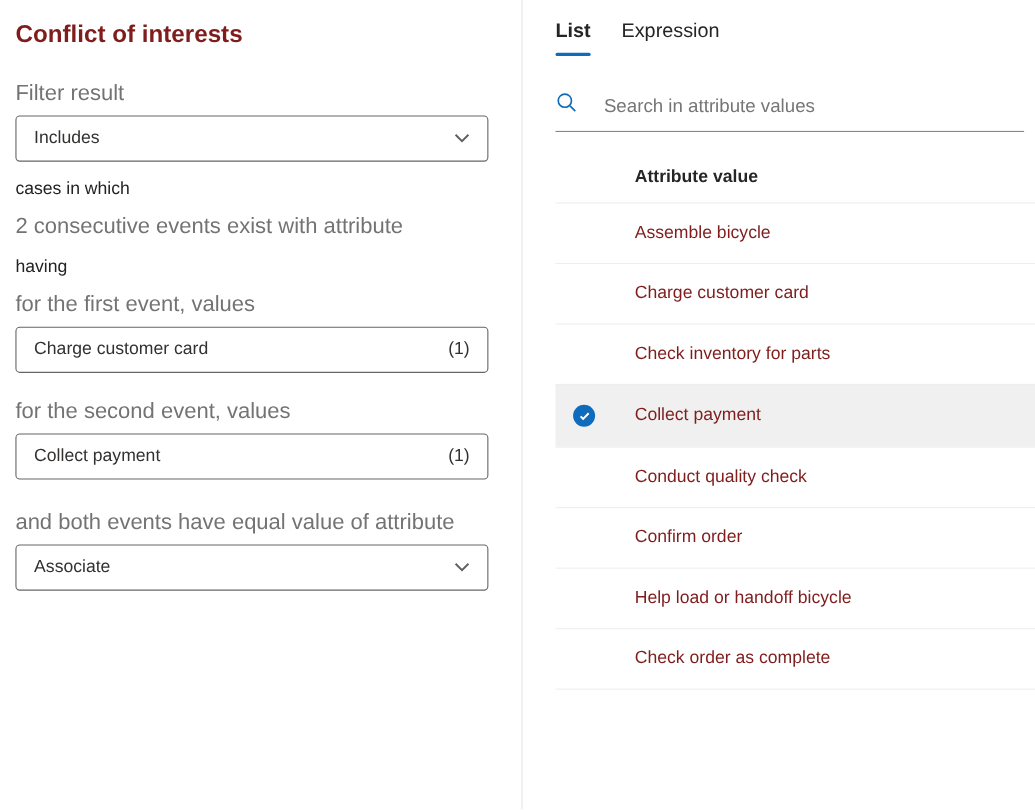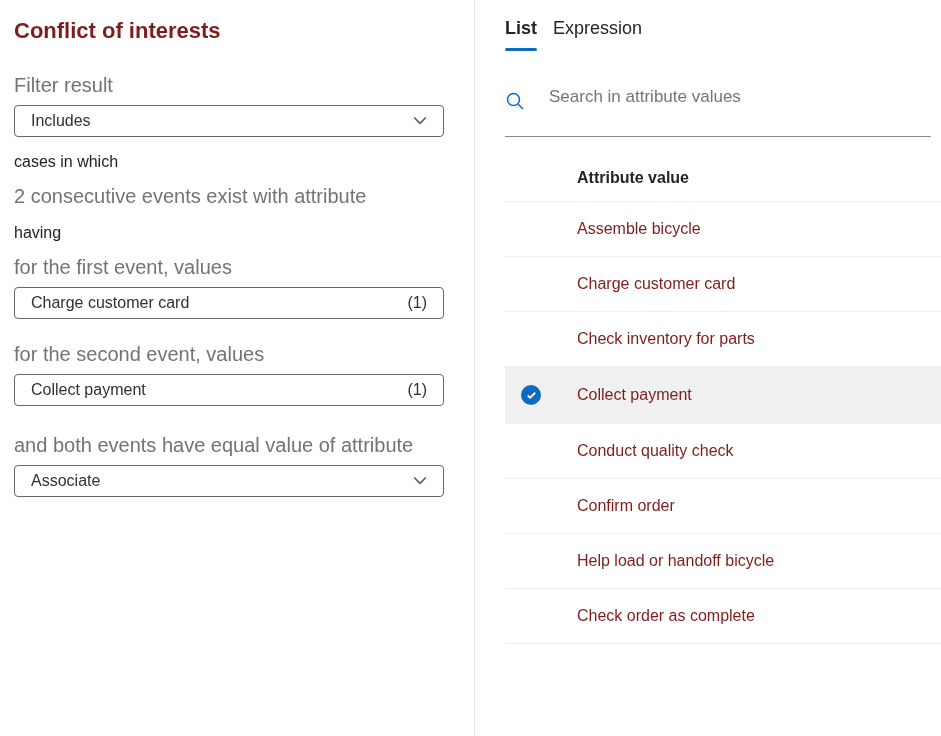--- a/index.html
+++ b/index.html
@@ -35,21 +35,21 @@
   }
   .field-label-slim {
     font-size: 16px;
     font-weight: 400;
     color: #232323;
     margin-top: 16px;
     margin-bottom: 14px;
   }
   .select-box {
     width: 430px;
-    height: 32px;
+    height: 42px;
     border: 1px solid #666;
     border-radius: 4px;
     display: flex;
     align-items: center;
     justify-content: space-between;
     padding: 0 16px;
     font-size: 16px;
     color: #323130;
     background: #fff;
     cursor: pointer;
@@ -63,21 +63,21 @@
   }
   .chev {
     width: 14px; height: 14px;
     display: inline-block;
   }
   .chev svg { width:14px; height:14px; }
 
   
   .tabs {
     display: flex;
-    gap: 16px;
+    gap: 28px;
     padding: 0 0 0 30px;
     text-align: right;
   }
   .tab {
     font-size: 18px;
     color: #252525;
     padding-bottom: 10px;
     cursor: pointer;
     position: relative;
   }
@@ -88,24 +88,24 @@
     content:"";
     position:absolute;
     left:0; right:0; bottom:-2px;
     height:3px;
     background:#0f6cbd;
     border-radius:2px;
   }
 
   .search-row {
     display:flex;
-    align-items:flex-end;
+    align-items:flex-start;
     margin: 34px 10px 0 30px;
     border-bottom: 1px solid #8a8886;
-    padding-bottom: 25px;
+    padding-bottom: 8px;
   }
   .search-row input {
     border:none;
     outline:none;
     font-size:17px;
     color:#605e5c;
     width:100%;
     padding:4px 0 4px 24px;
     background:transparent;
   }

